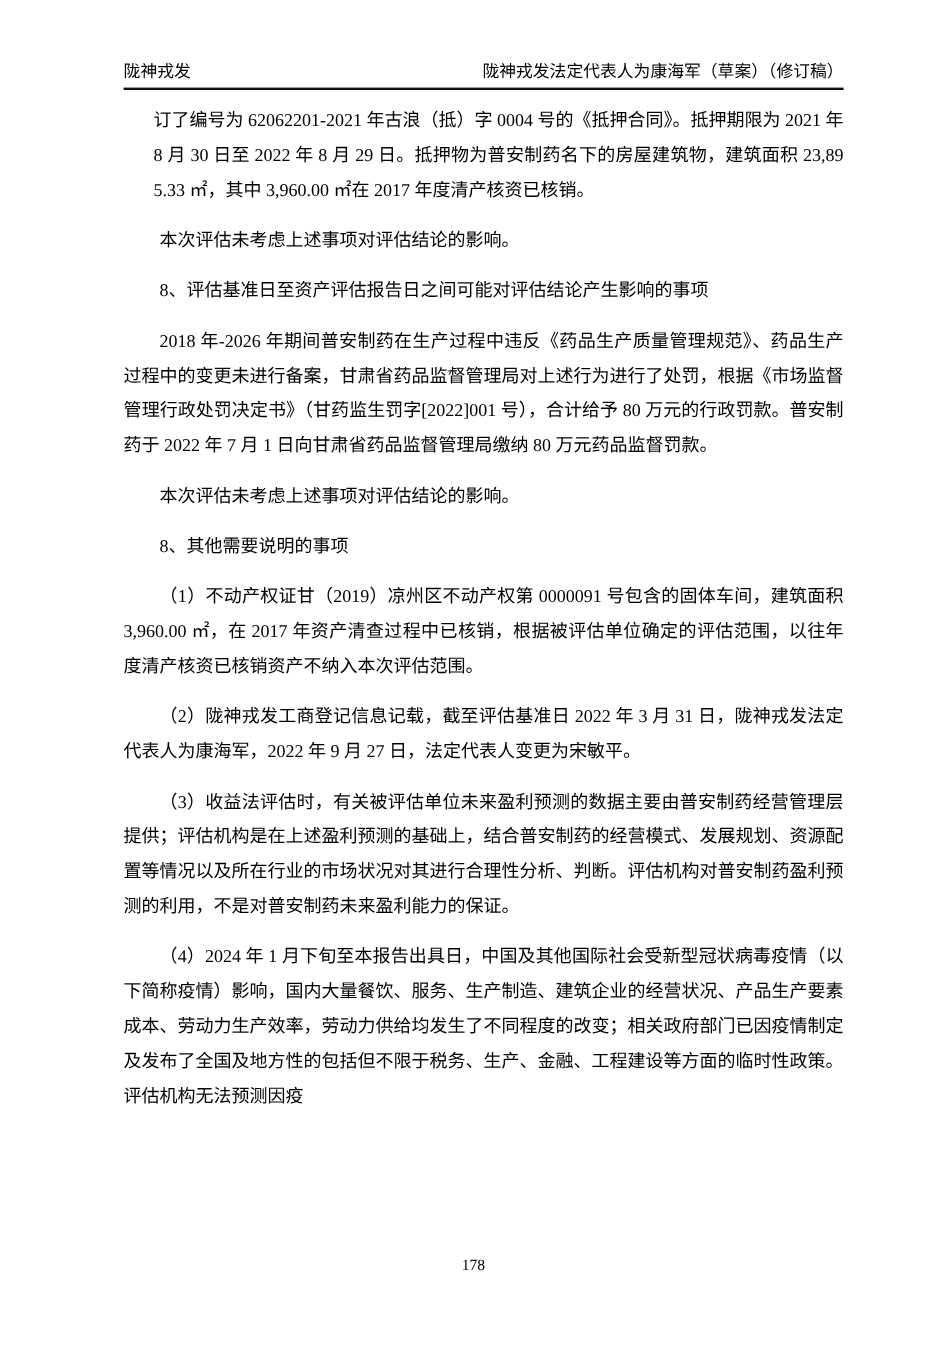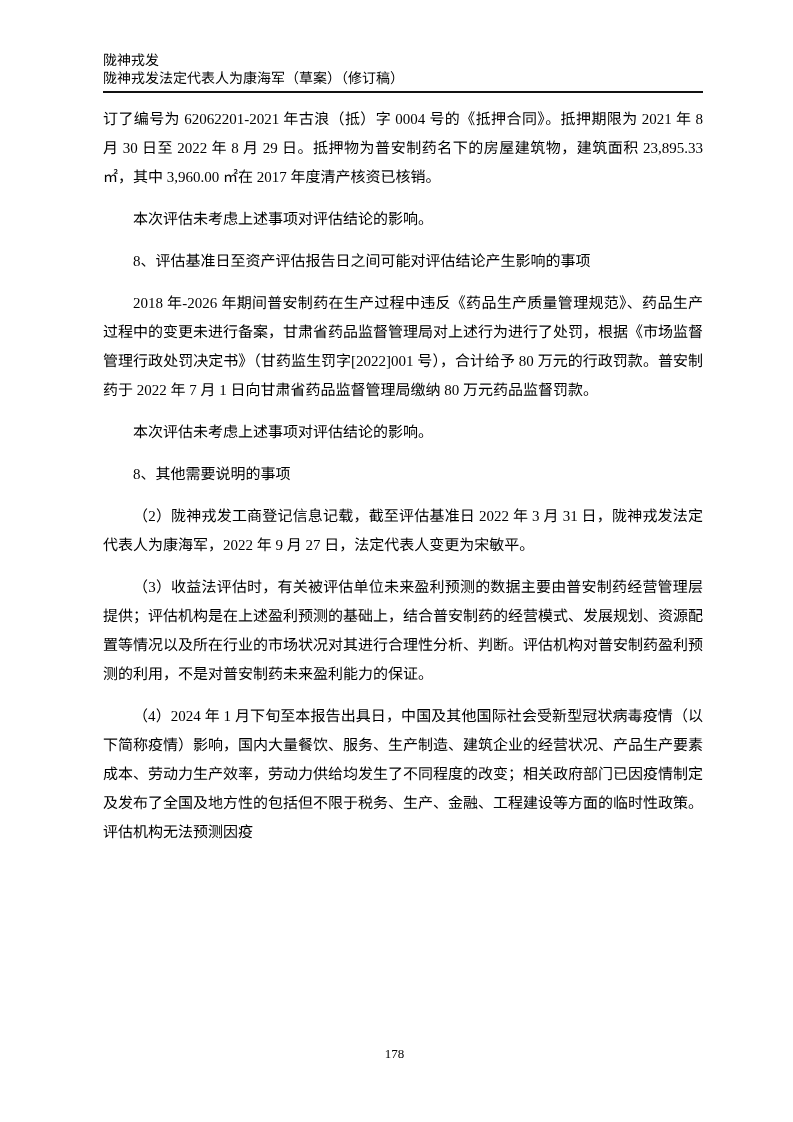--- a/index.html
+++ b/index.html
@@ -22,37 +22,37 @@
   .page-header {
     display: flex;
     justify-content: space-between;
     align-items: baseline;
     padding-top: 52px;
     padding-bottom: 3px;
     border-bottom: 2px solid #111111;
     font-size: 14px;
     line-height: 18px;
     white-space: nowrap;
-    flex-direction: column;
   }
   .page-header .hdr-left { text-align: left; }
   .page-header .hdr-right { text-align: right; }
   .doc-body {
     padding-top: 12px;
     font-size: 15px;
     line-height: 29px;
   }
   .doc-body p {
     margin: 0 0 13px 0;
     text-align: justify;
     text-indent: 2em;
     word-break: break-all;
   }
   .doc-body p.continuation {
     text-indent: 0;
+    margin-left: 25px;
   }
   .page-footer {
     position: absolute;
     left: 0;
     right: 4px;
     bottom: 60px;
     text-align: center;
     font-size: 13px;
     line-height: 16px;
   }
@@ -67,20 +67,21 @@
     <span class="hdr-right">陇神戎发法定代表人为康海军（草案）（修订稿）</span>
   </header>
 
   <main class="doc-body">
     <p class="continuation">订了编号为 62062201-2021 年古浪（抵）字 0004 号的《抵押合同》。抵押期限为 2021 年 8 月 30 日至 2022 年 8 月 29 日。抵押物为普安制药名下的房屋建筑物，建筑面积 23,895.33 ㎡，其中 3,960.00 ㎡在 2017 年度清产核资已核销。</p>
     <p>本次评估未考虑上述事项对评估结论的影响。</p>
     <p>8、评估基准日至资产评估报告日之间可能对评估结论产生影响的事项</p>
     <p>2018 年-2026 年期间普安制药在生产过程中违反《药品生产质量管理规范》、药品生产过程中的变更未进行备案，甘肃省药品监督管理局对上述行为进行了处罚，根据《市场监督管理行政处罚决定书》（甘药监生罚字[2022]001 号），合计给予 80 万元的行政罚款。普安制药于 2022 年 7 月 1 日向甘肃省药品监督管理局缴纳 80 万元药品监督罚款。</p>
     <p>本次评估未考虑上述事项对评估结论的影响。</p>
     <p>8、其他需要说明的事项</p>
+    <p>（1）不动产权证甘（2019）凉州区不动产权第 0000091 号包含的固体车间，建筑面积 3,960.00 ㎡，在 2017 年资产清查过程中已核销，根据被评估单位确定的评估范围，以往年度清产核资已核销资产不纳入本次评估范围。</p>
     <p>（2）陇神戎发工商登记信息记载，截至评估基准日 2022 年 3 月 31 日，陇神戎发法定代表人为康海军，2022 年 9 月 27 日，法定代表人变更为宋敏平。</p>
     <p>（3）收益法评估时，有关被评估单位未来盈利预测的数据主要由普安制药经营管理层提供；评估机构是在上述盈利预测的基础上，结合普安制药的经营模式、发展规划、资源配置等情况以及所在行业的市场状况对其进行合理性分析、判断。评估机构对普安制药盈利预测的利用，不是对普安制药未来盈利能力的保证。</p>
     <p>（4）2024 年 1 月下旬至本报告出具日，中国及其他国际社会受新型冠状病毒疫情（以下简称疫情）影响，国内大量餐饮、服务、生产制造、建筑企业的经营状况、产品生产要素成本、劳动力生产效率，劳动力供给均发生了不同程度的改变；相关政府部门已因疫情制定及发布了全国及地方性的包括但不限于税务、生产、金融、工程建设等方面的临时性政策。评估机构无法预测因疫</p>
   </main>
 
   <footer class="page-footer">
     <span>178</span>
   </footer>
 
 </div>

